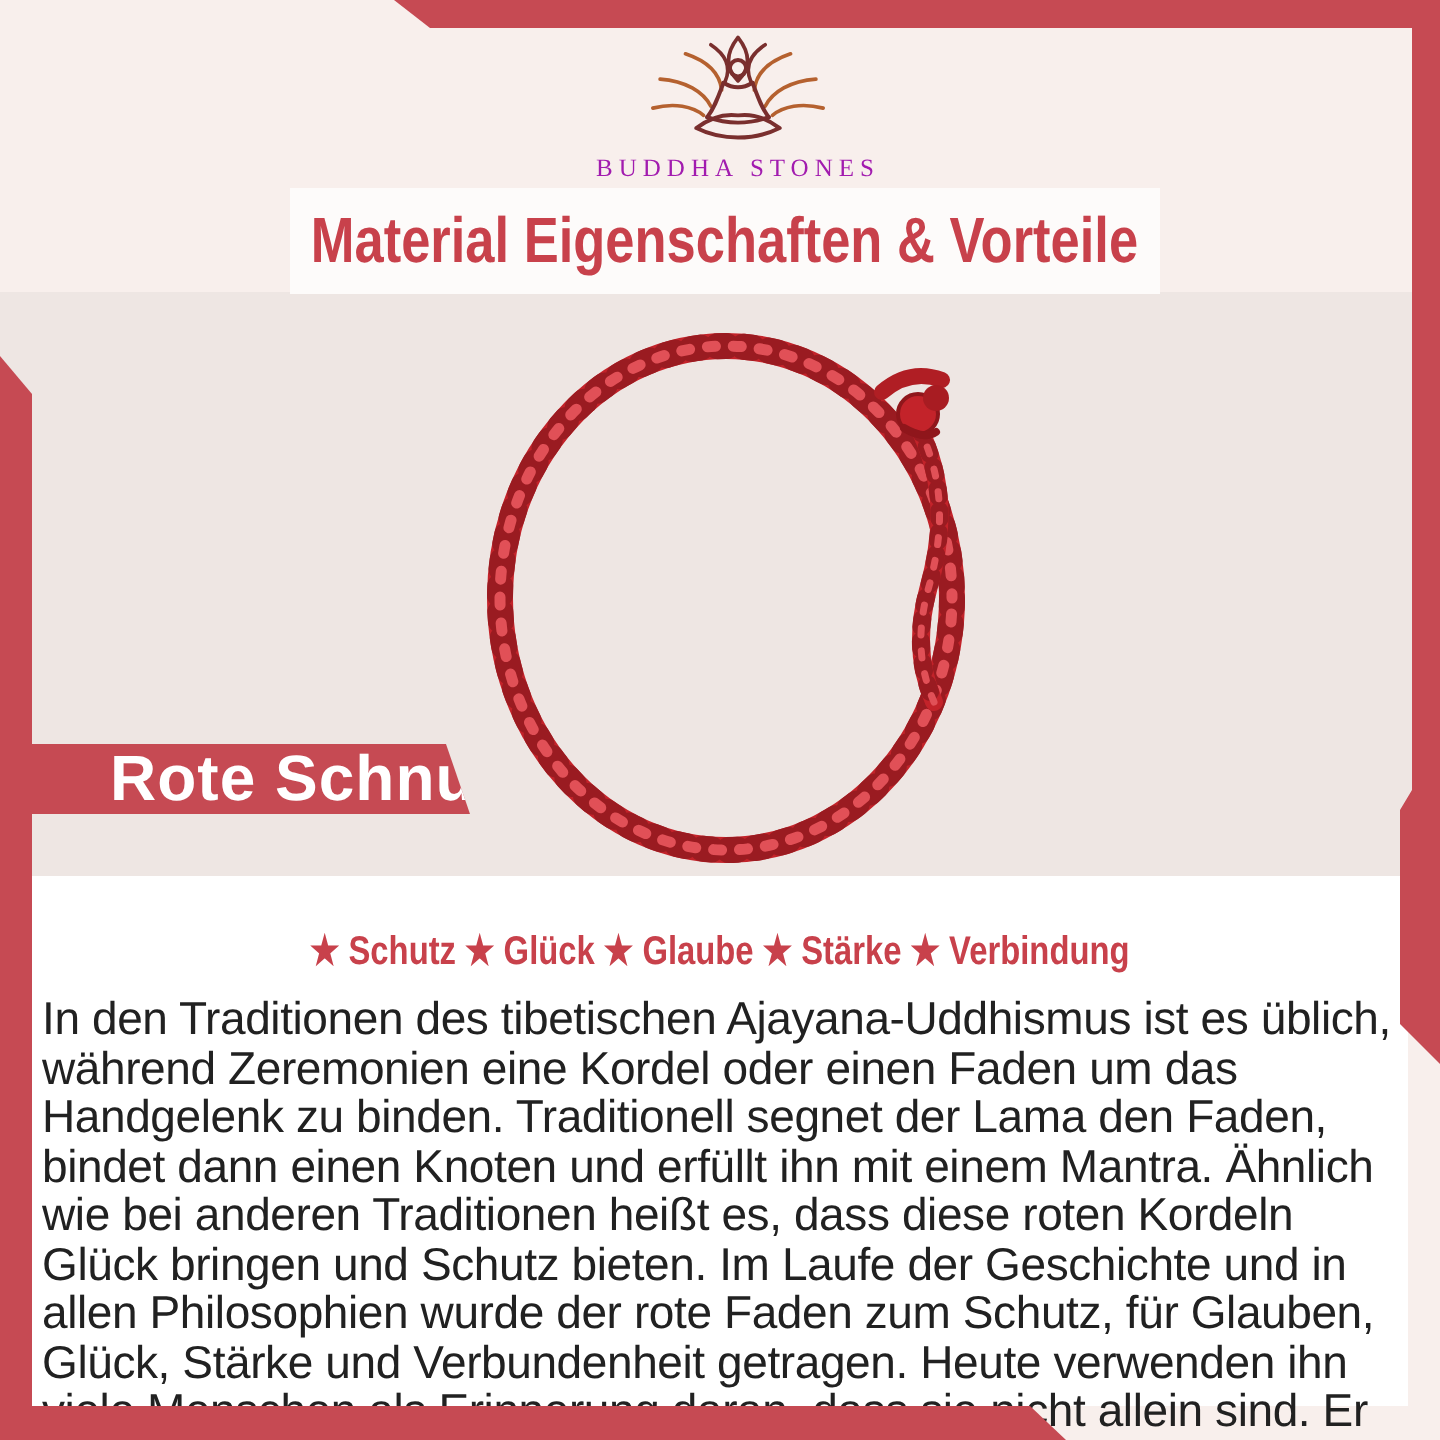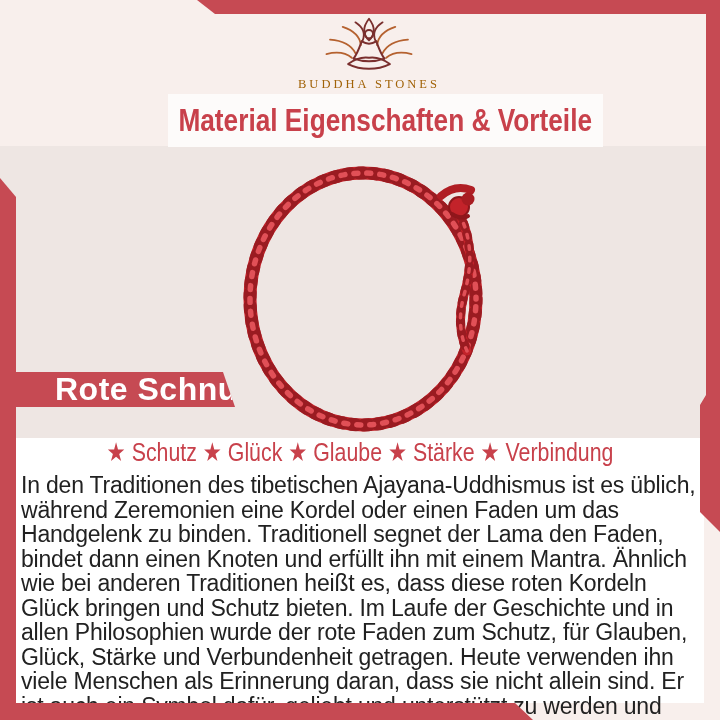--- a/index.html
+++ b/index.html
@@ -14,36 +14,36 @@
   .frame-right{left:698px;top:0;width:22px;height:532px;
     clip-path:polygon(8px 0,22px 0,22px 532px,2px 512px,2px 405px,8px 395px);}
   .frame-left{left:0;top:178px;width:16px;height:542px;
     clip-path:polygon(0 0,16px 19px,16px 542px,0 542px);}
   .frame-bottom{left:0;top:703px;width:533px;height:17px;
     clip-path:polygon(0 0,515px 0,533px 17px,0 17px);}
   
   .logo{position:absolute;left:0;top:16px;width:720px;display:flex;
     flex-direction:column;align-items:center;transform:translateX(9px);z-index:2;}
   .brand{margin-top:3px;font-family:"Liberation Serif",serif;font-size:12.5px;
-    letter-spacing:3px;color:#a16207;white-space:nowrap;}
+    letter-spacing:3px;color:#a21caf;white-space:nowrap;}
   .title-strip{position:absolute;left:145px;top:94px;width:435px;height:53px;
-    background:#fdfbfa;display:flex;align-items:center;justify-content:center;z-index:3;margin-left:23px;}
+    background:#fdfbfa;display:flex;align-items:center;justify-content:center;z-index:3;}
   .title-strip .t{font-size:32px;font-weight:bold;color:#c8414b;}
   .cond{display:inline-block;white-space:nowrap;transform:scaleX(.82);transform-origin:50% 50%;}
   
   .photo{position:absolute;left:0;top:146px;width:720px;height:292px;background:#eee6e3;z-index:1;}
   .photo svg{position:absolute;left:0;top:0;}
   
   .banner{position:absolute;left:13px;top:372px;width:222px;height:35px;background:#c64a53;
     clip-path:polygon(0 0,210px 0,222px 35px,0 35px);z-index:6;
     display:flex;align-items:center;box-sizing:border-box;padding-left:42px;}
   .banner .b{color:#ffffff;font-size:32px;font-weight:bold;letter-spacing:.5px;white-space:nowrap;}
   
   .content{position:absolute;left:16px;top:438px;width:688px;height:265px;background:#ffffff;z-index:4;}
-  .stars{margin-top:0;text-align:center;color:#c8414b;font-weight:normal;font-size:26px;line-height:28px;}
+  .stars{margin-top:24px;text-align:center;color:#c8414b;font-weight:bold;font-size:20px;line-height:28px;}
   .desc{margin:7px 8px 0 5px;font-size:23px;line-height:24.5px;color:#212121;
     letter-spacing:-.2px;text-align:left;}
 </style>
 </head>
 <body>
 
 <div class="canvas">
 
   <div class="photo">
     <svg width="720" height="292" viewBox="0 146 720 292">

